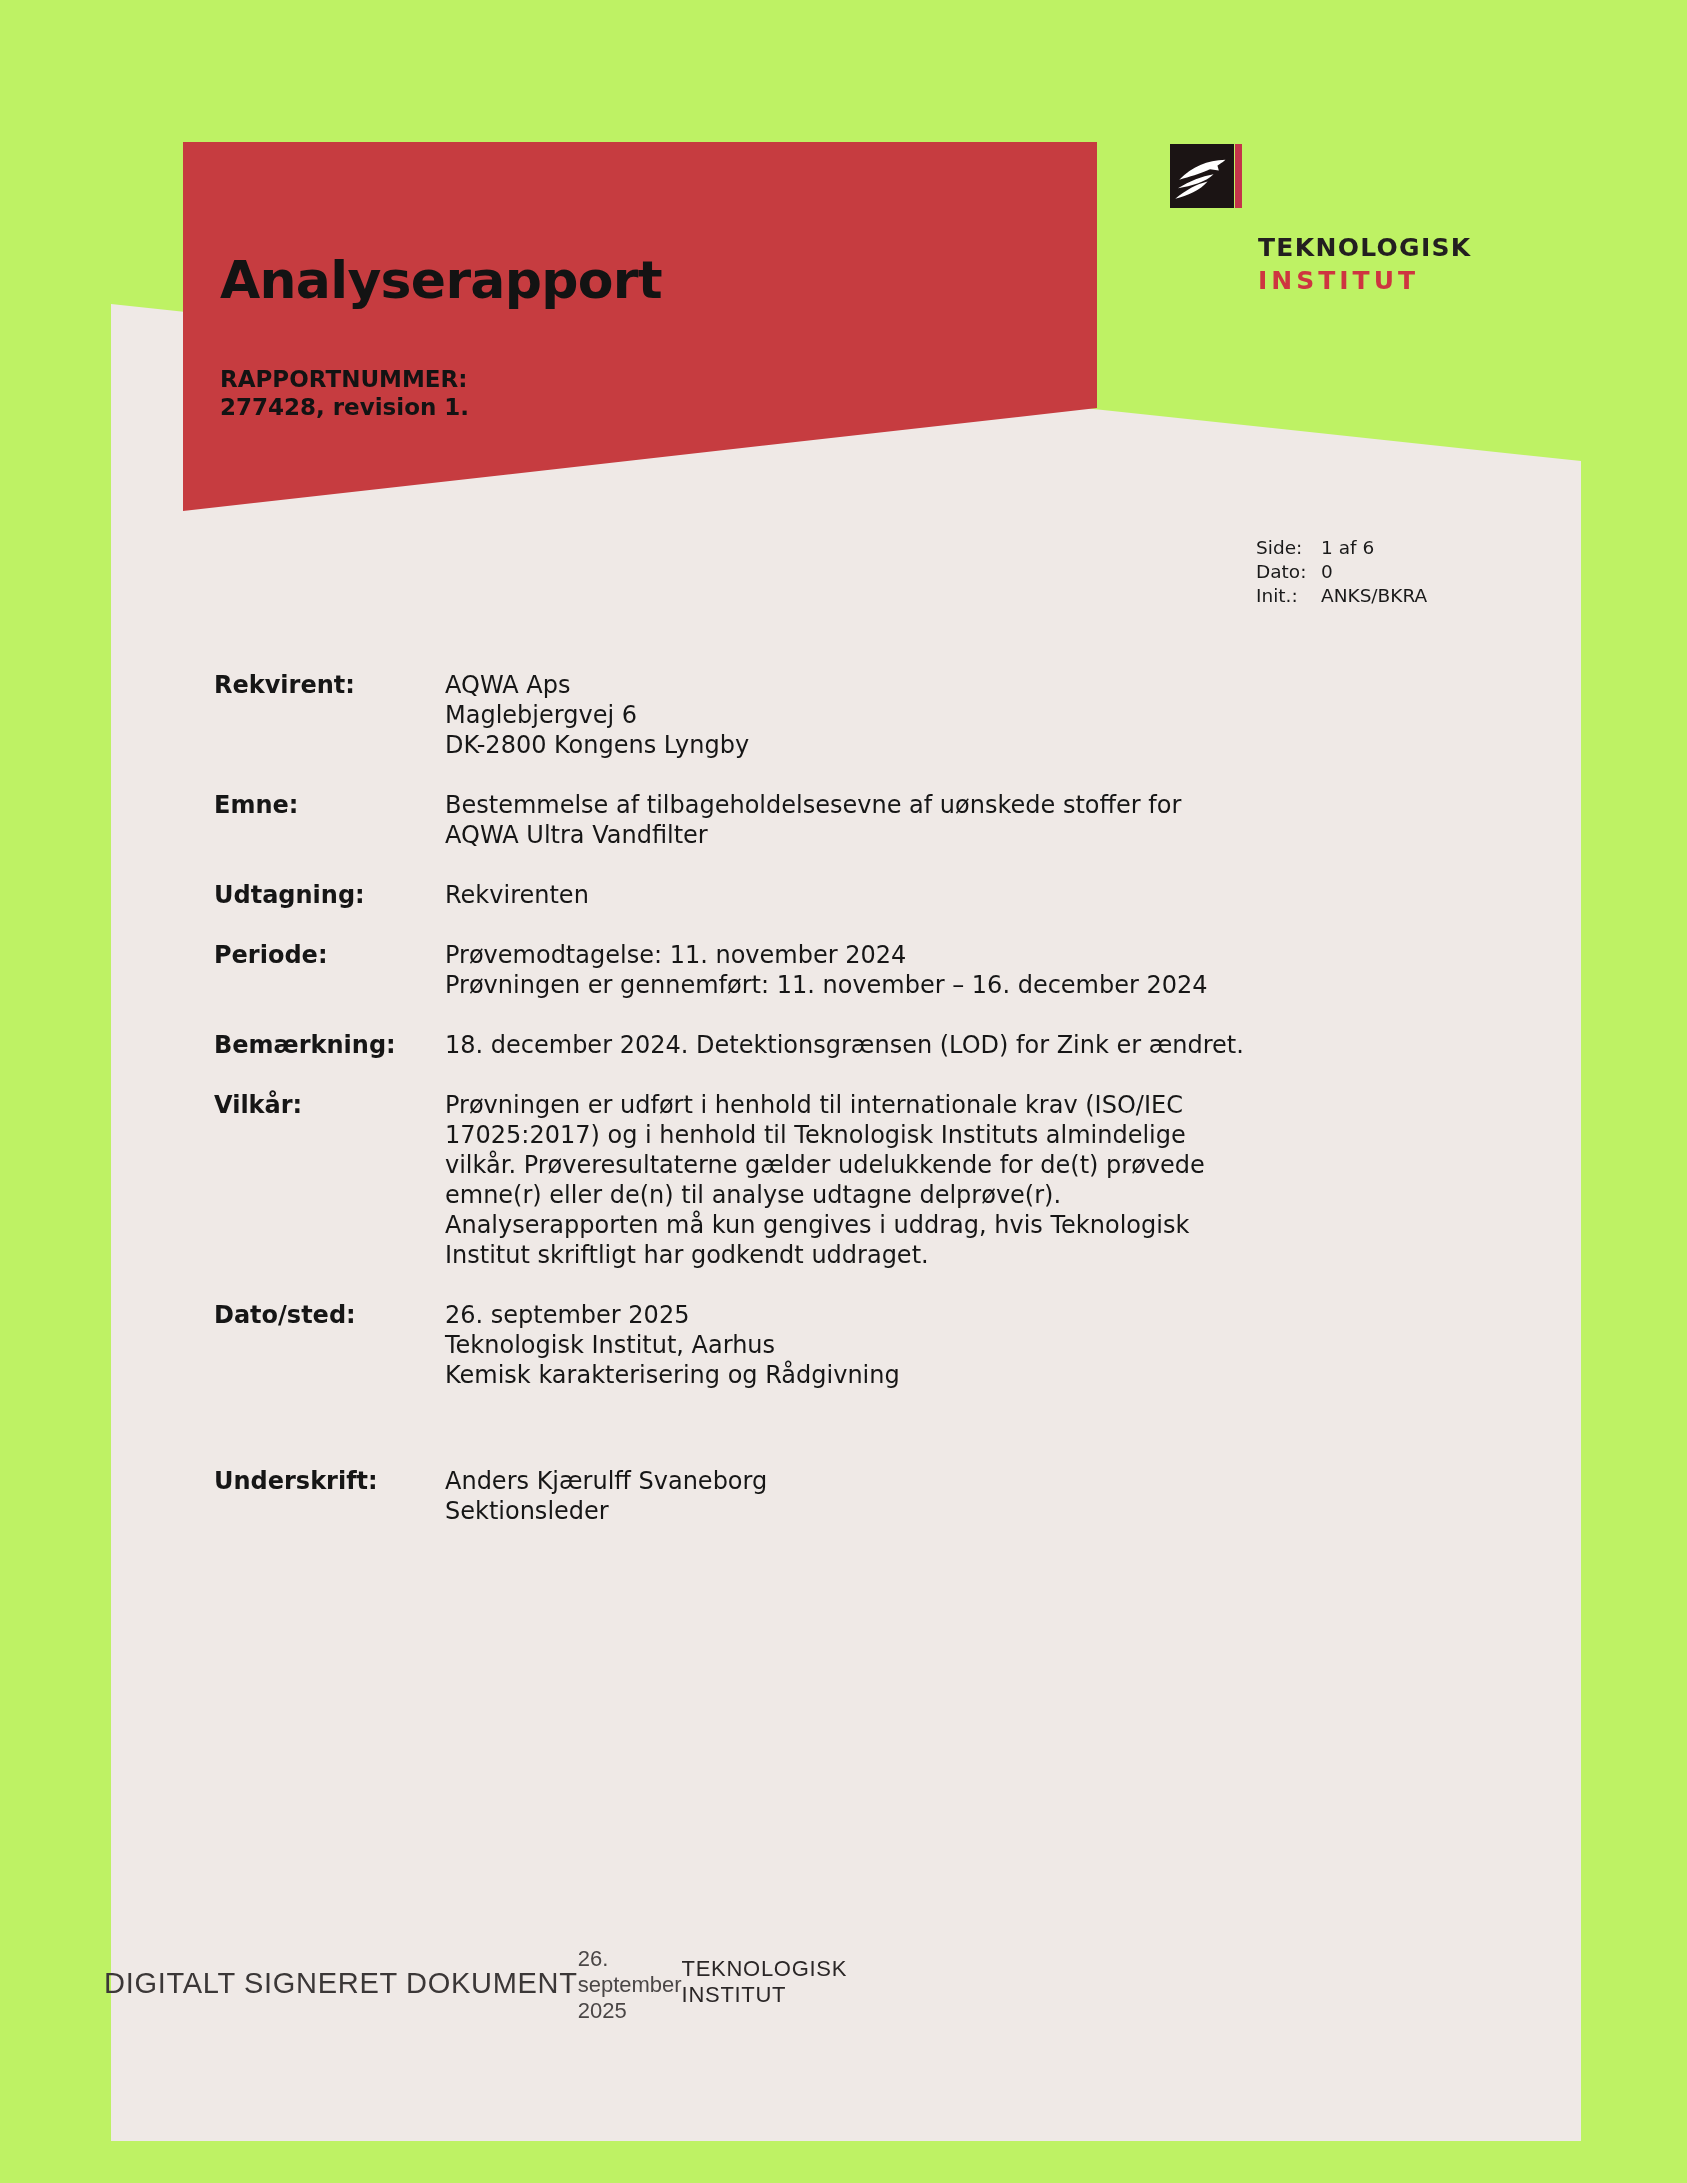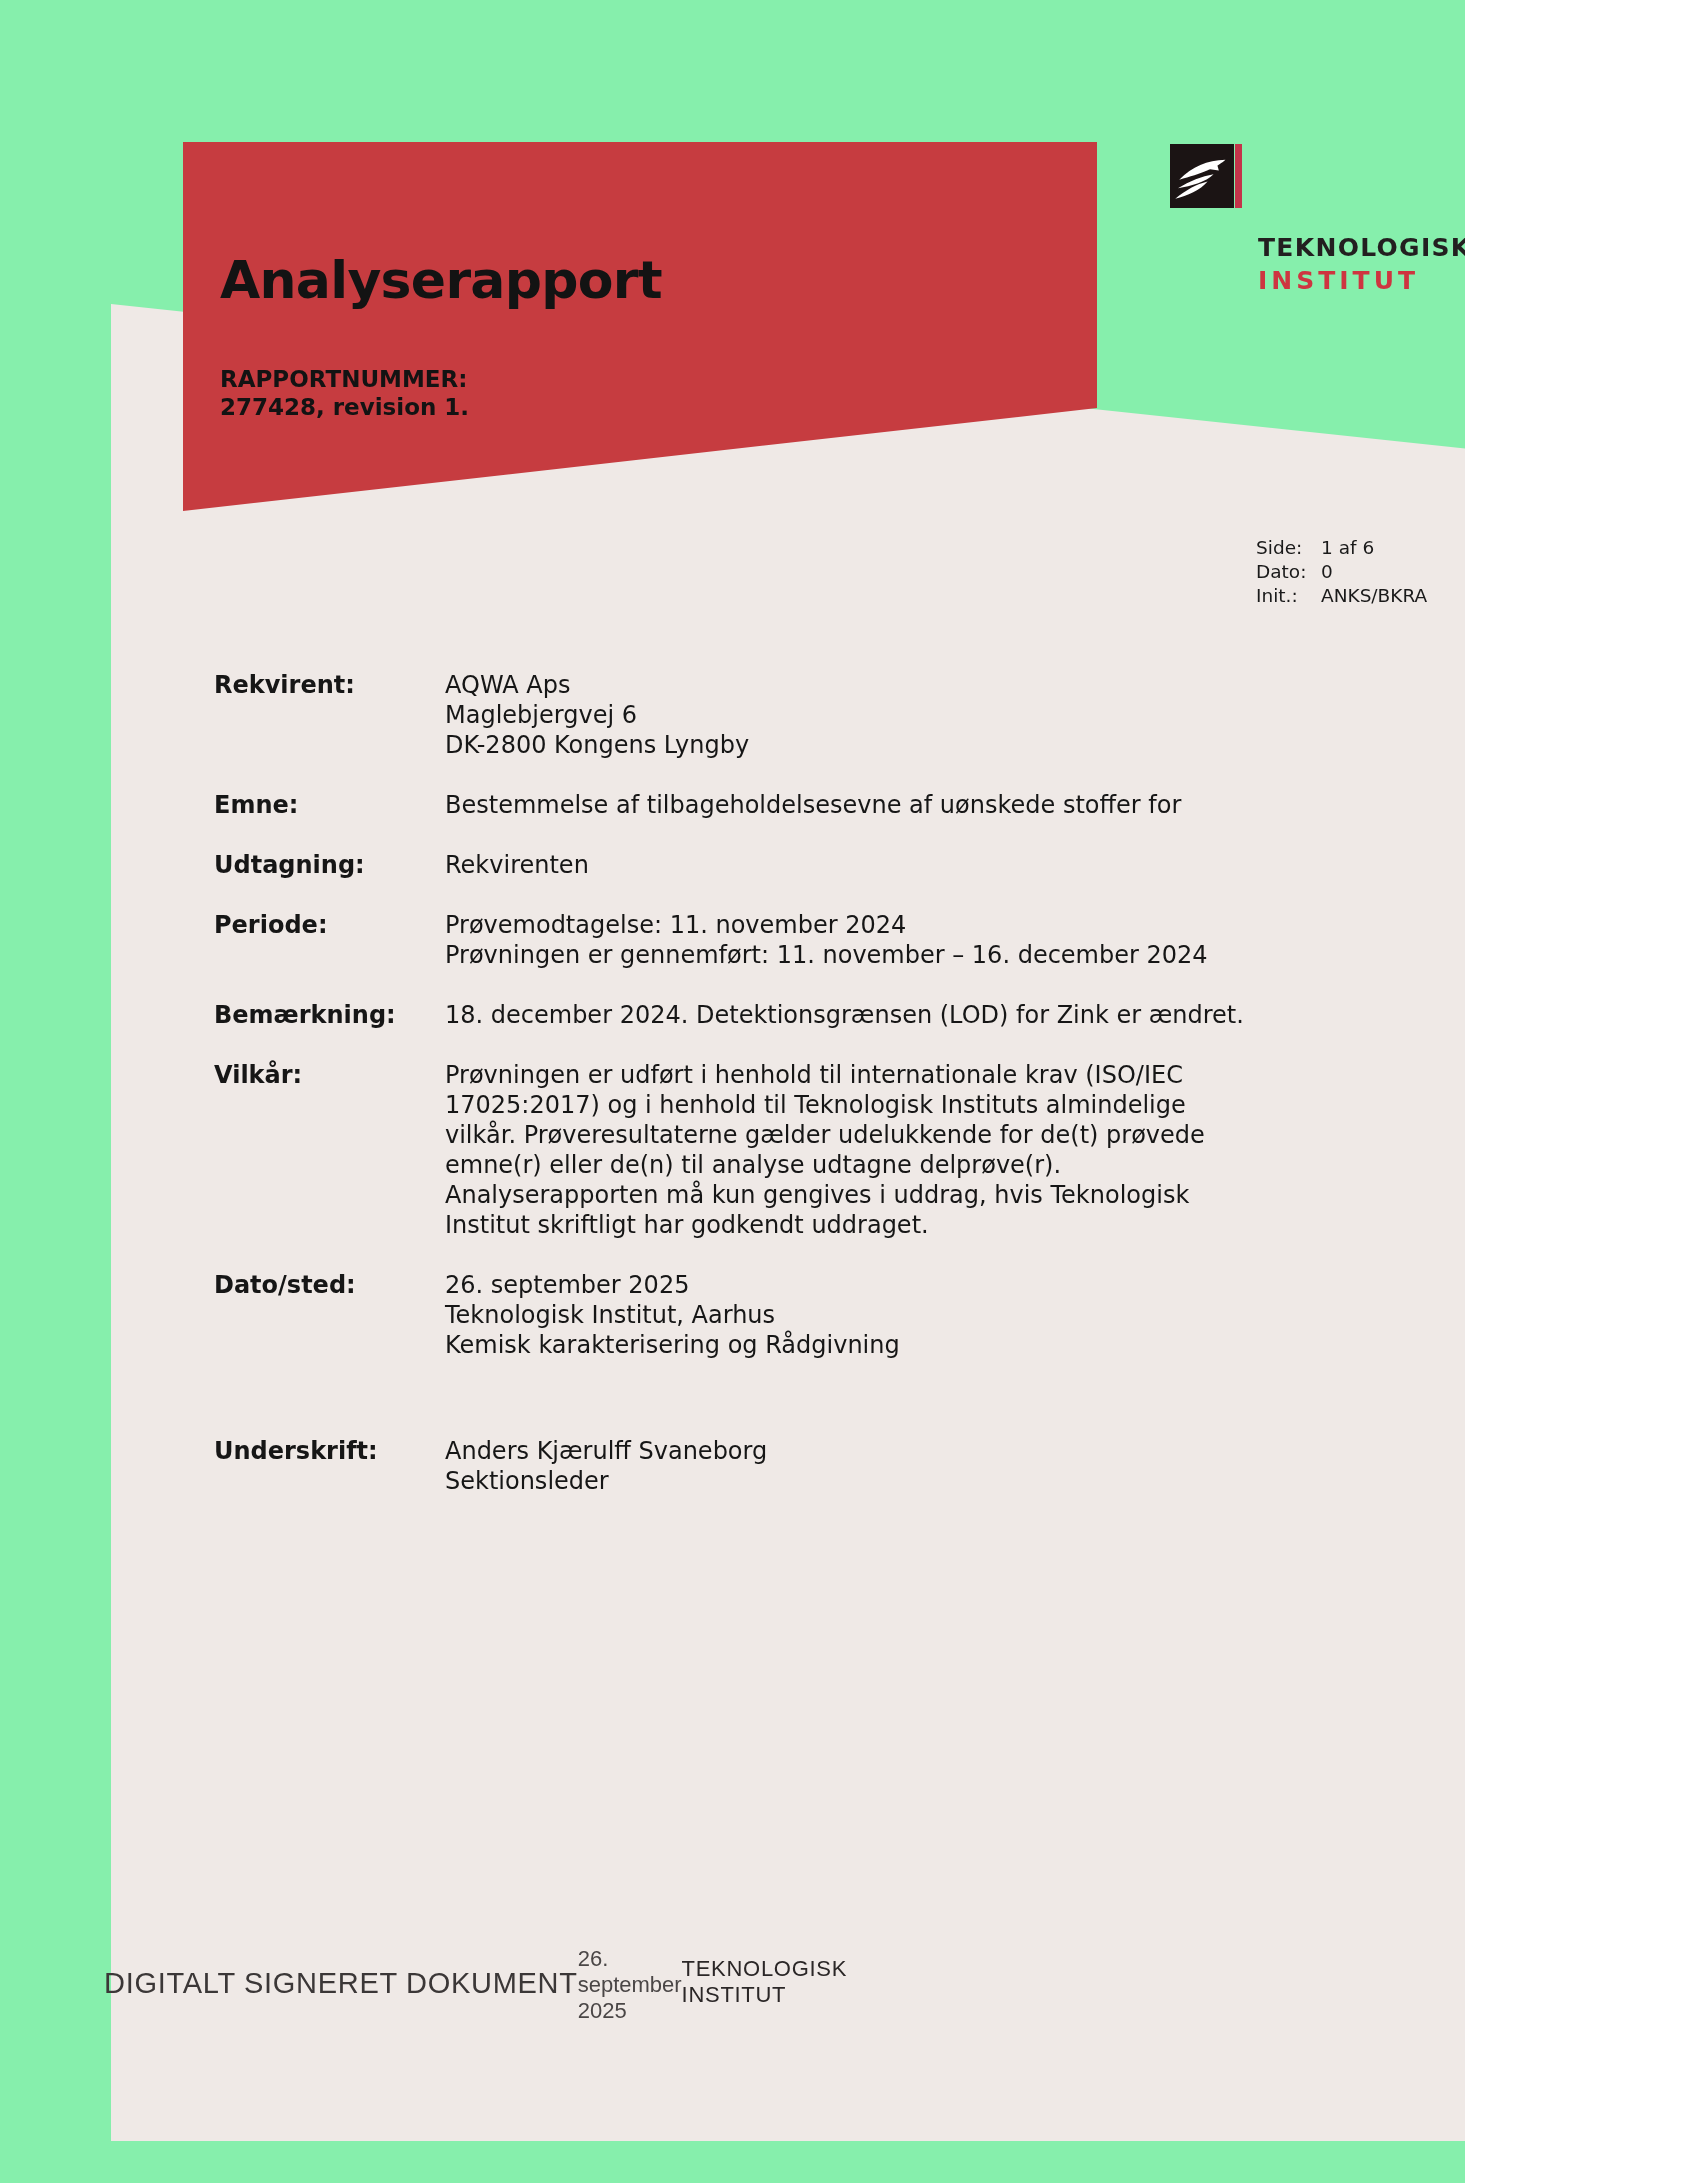--- a/index.html
+++ b/index.html
@@ -1,17 +1,17 @@
 <!DOCTYPE html>
 <html style="font-size:10.6px"><head>
 <meta charset="utf-8">
 <style>
   html,body{margin:0;padding:0;}
   body{width:1687px;height:2183px;background:#ffffff;font-family:"DejaVu Sans","Liberation Sans",sans-serif;}
-  .page{position:relative;width:1465px;height:2183px;overflow:hidden;background:#86efac;}
+  .page{position:relative;width:1687px;height:2183px;overflow:hidden;background:#bef264;}
 
   
   .bg-beige{position:absolute;left:0;top:0;width:1687px;height:2183px;background:#efe9e6;
     clip-path:polygon(111px 304px,1581px 461px,1581px 2141px,111px 2141px);}
 
   
   .banner{position:absolute;left:0;top:0;width:1687px;height:595px;background:#c63c40;
     clip-path:polygon(183px 142px,1097px 142px,1097px 408px,183px 511px);}
   .banner-title{position:absolute;left:220px;top:250px;font-size:52px;font-weight:bold;color:#131313;letter-spacing:-0.7px;}
   .banner-repnum{position:absolute;left:220px;top:365px;font-size:23px;font-weight:bold;color:#131313;line-height:28px;}
@@ -97,20 +97,21 @@
         <div>AQWA Aps</div>
         <div>Maglebjergvej 6</div>
         <div>DK-2800 Kongens Lyngby</div>
       </div>
     </div>
 
     <div class="docrow">
       <div class="lbl">Emne:</div>
       <div>
         <div>Bestemmelse af tilbageholdelsesevne af uønskede stoffer for</div>
+        <div>AQWA Ultra Vandfilter</div>
       </div>
     </div>
 
     <div class="docrow">
       <div class="lbl">Udtagning:</div>
       <div>
         <div>Rekvirenten</div>
       </div>
     </div>
 

